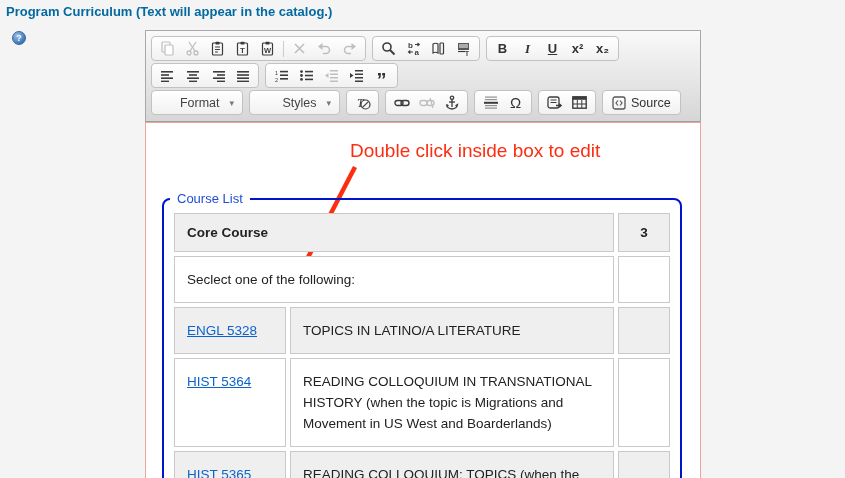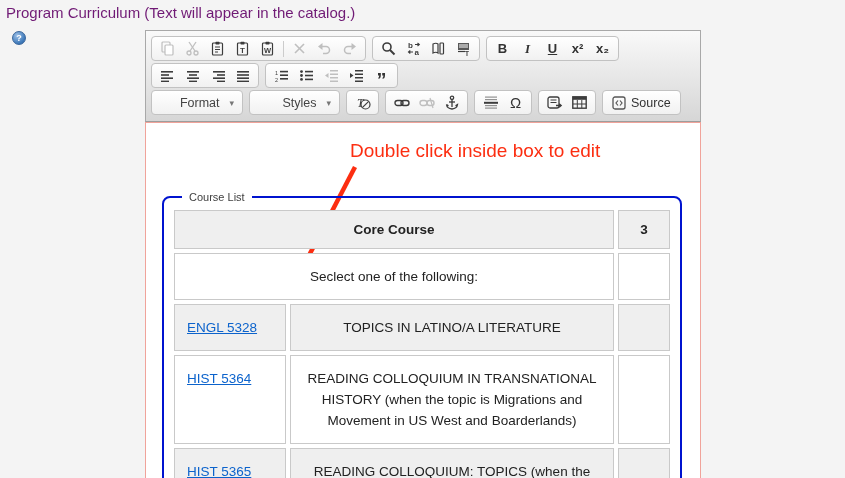--- a/index.html
+++ b/index.html
@@ -1,19 +1,19 @@
 <!DOCTYPE html>
 <html><head>
 <meta charset="utf-8">
 <style>
   * { margin:0; padding:0; box-sizing:border-box; }
   html,body { width:845px; height:478px; overflow:hidden; }
   body { background:#f4f4f4; font-family:"Liberation Sans", sans-serif; position:relative; }
 
-  .page-label { position:absolute; left:6px; top:4px; font-size:15px; color:#701a75; }
+  .page-label { position:absolute; left:6px; top:4px; font-size:13px; color:#0369a1;font-weight:bold; }
 
   .help-icon { position:absolute; left:12px; top:31px; width:14px; height:14px; border-radius:50%;
     background:radial-gradient(circle at 35% 30%, #9cc0e8, #3d78b8 70%, #2a5d98);
     border:1px solid #39669c; color:#fff; font-size:9px; font-weight:bold;
     display:flex; align-items:center; justify-content:center; cursor:pointer; }
 
   .editor { position:absolute; left:145px; top:30px; width:556px; }
 
   
   .toolbar { width:100%; border:1px solid #a8a8a8; border-bottom:1px solid #9d9d9d;
@@ -37,25 +37,25 @@
     display:flex; align-items:center; cursor:pointer; }
 
   
   .content { position:relative; width:100%; height:360px; background:#fff;
     border:1px solid #f0a39a; overflow:hidden; }
   .annotation { position:absolute; left:204px; top:17px; font-size:19px; color:#fc2e11; }
   .arrow-svg { position:absolute; left:0; top:0; pointer-events:none; }
 
   .course-fieldset { position:absolute; left:16px; top:68px; width:520px; height:330px;
     border:2px solid #0013cf; border-radius:8px; padding:2px 6px 6px 6px; background:transparent; }
-  .course-fieldset legend { font-size:11px; color:#404040; margin-left:12px; padding:0 7px; }
+  .course-fieldset legend { font-size:13px; color:#1d4ed8; margin-left:0; padding:0 7px; }
 
   table.course-table { width:100%; border-collapse:separate; border-spacing:4px; margin-top:1px; }
   .course-table td { border:1px solid #c9c9c9; font-size:13.5px; color:#222;
-    vertical-align:top; line-height:21px; padding:12px;text-align:center; }
+    vertical-align:top; line-height:21px; padding:12px; }
   .course-table td.hdr { background:#eeeeee; font-weight:bold; padding:8px 12px; vertical-align:middle; }
   .course-table td.hdr-credits { text-align:center; }
   .course-table td.code { text-align:left; width:112px; }
   .course-table td.credits { width:52px; }
   .course-table tr.shade td { background:#efefef; }
   .course-table tr.plain td { background:#ffffff;margin-left:37px; }
   a.course-link { color:#0c63cc; text-decoration:underline; cursor:pointer; }
 </style>
 </head>
 <body>

